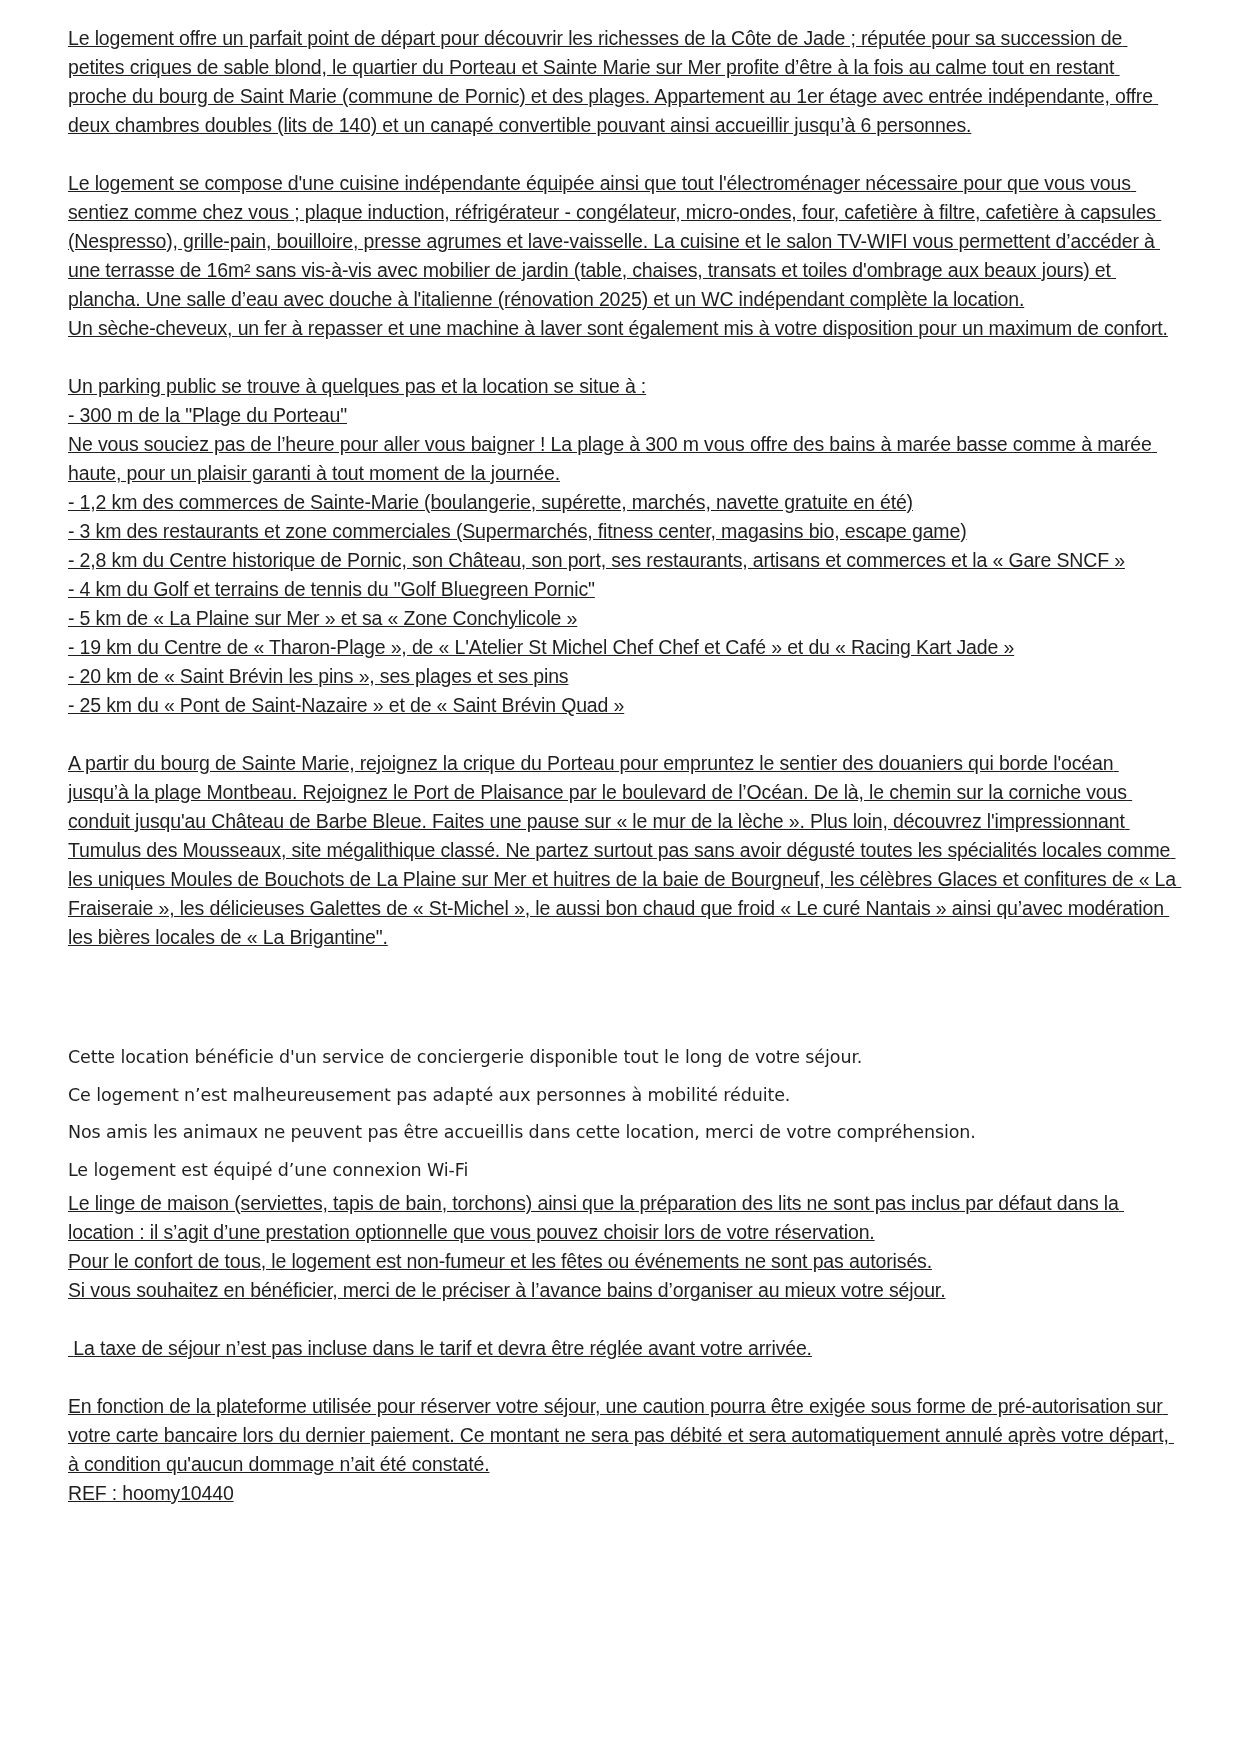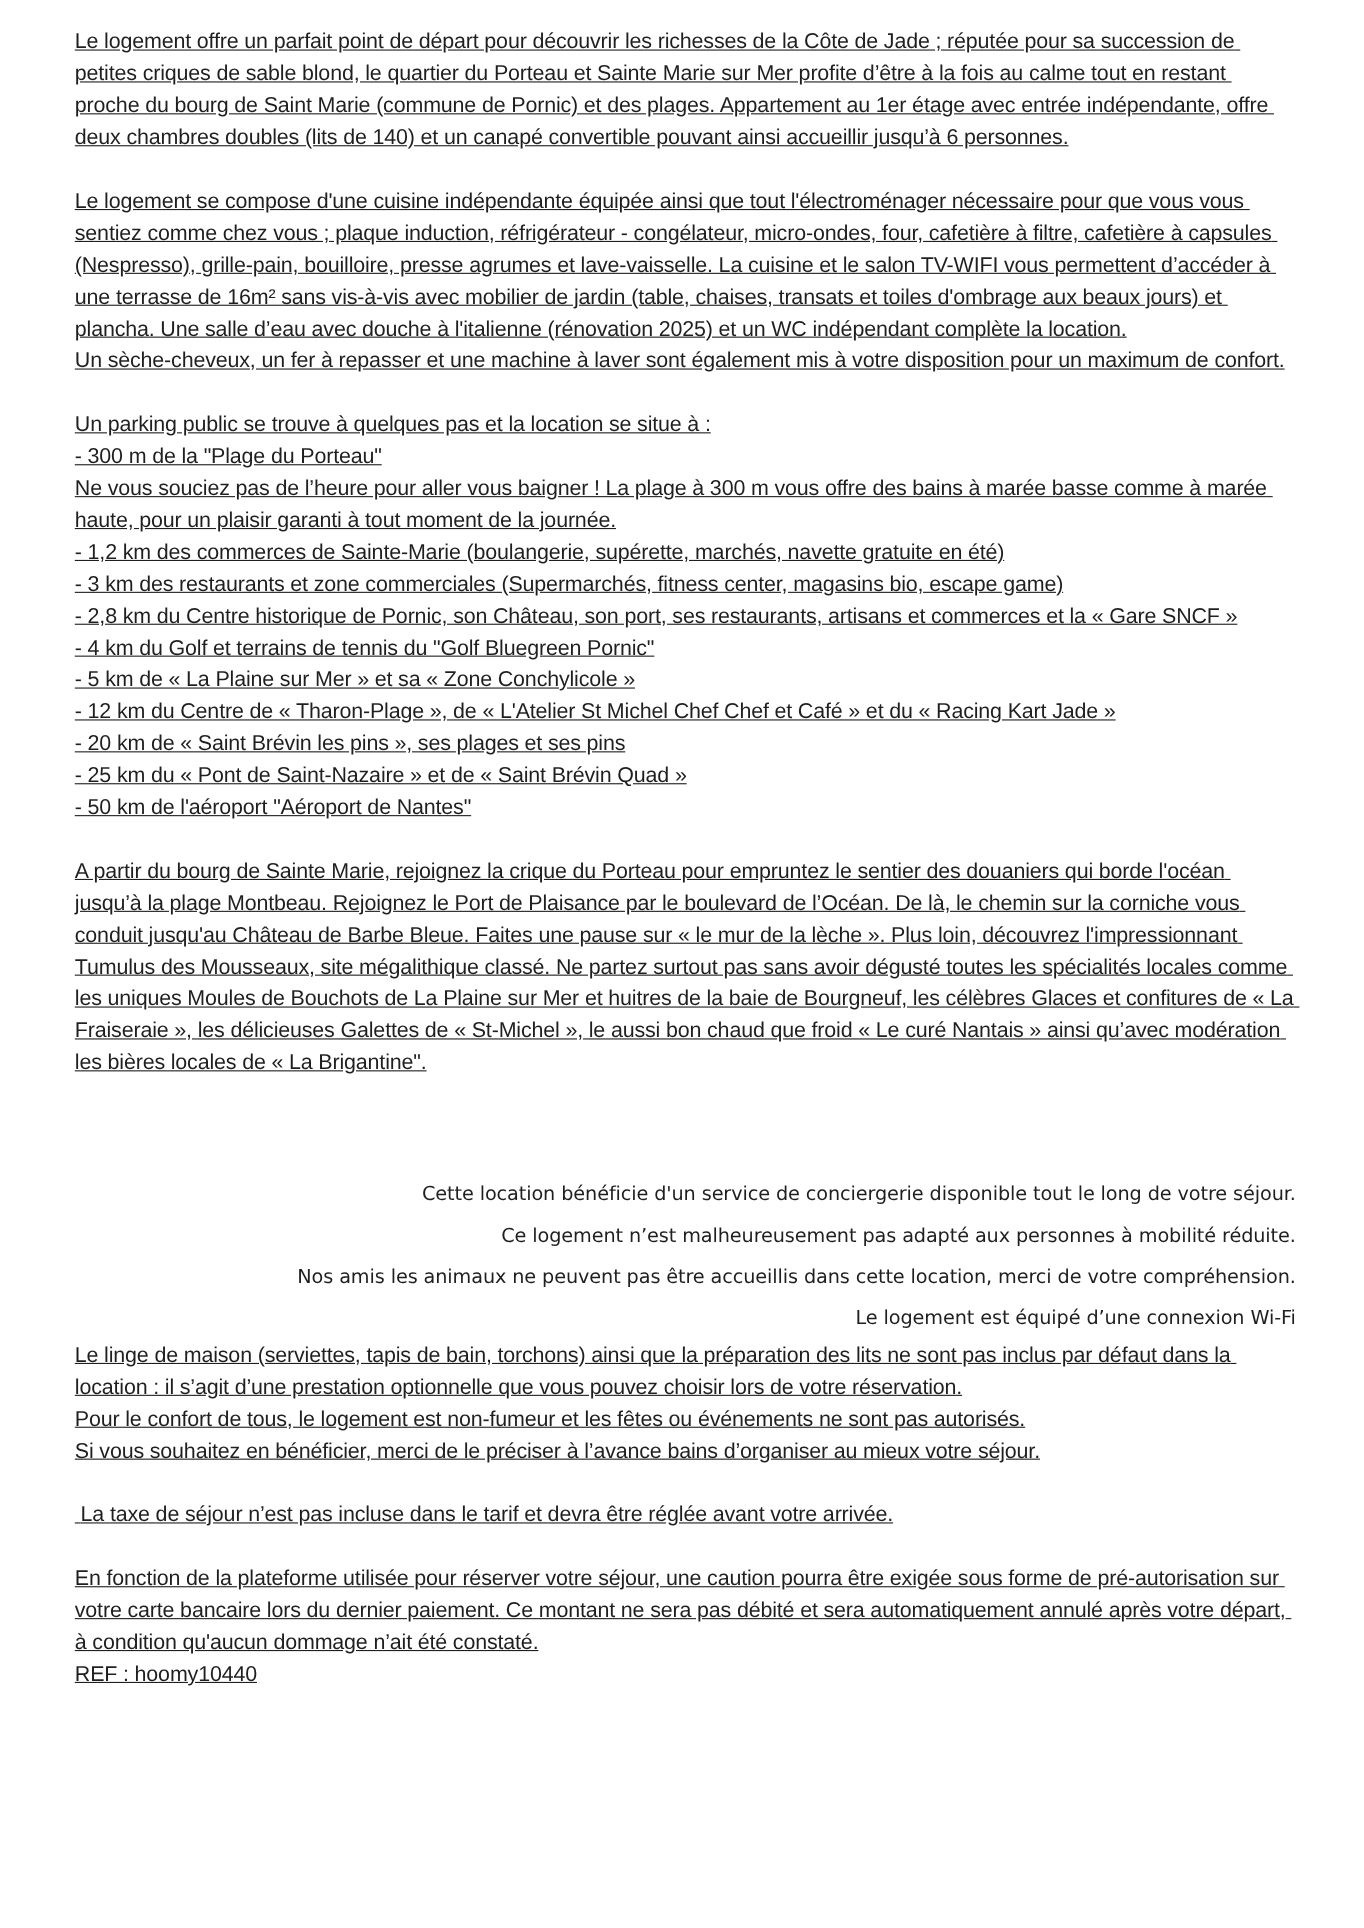--- a/index.html
+++ b/index.html
@@ -19,21 +19,20 @@
     white-space: pre-wrap;
   }
   p.main {
     font: 19.5px/29px "Liberation Sans", sans-serif;
     letter-spacing: -0.15px;
     text-decoration: underline;
   }
   p.alt {
     font: 17.5px/37.5px "DejaVu Sans", sans-serif;
     letter-spacing: -0.1px;
-    text-align: right;
   }
   .spacer { height: 29px; }
 </style>
 </head>
 <body>
 
 <main class="doc">
   <div id="doc-body">
       <p class="block main">Le logement offre un parfait point de départ pour découvrir les richesses de la Côte de Jade ; réputée pour sa succession de petites criques de sable blond, le quartier du Porteau et Sainte Marie sur Mer profite d’être à la fois au calme tout en restant proche du bourg de Saint Marie (commune de Pornic) et des plages. Appartement au 1er étage avec entrée indépendante, offre deux chambres doubles (lits de 140) et un canapé convertible pouvant ainsi accueillir jusqu’à 6 personnes.</p>
       <div class="spacer"></div>
@@ -41,24 +40,23 @@
       <p class="block main">Un sèche-cheveux, un fer à repasser et une machine à laver sont également mis à votre disposition pour un maximum de confort.</p>
       <div class="spacer"></div>
       <p class="block main">Un parking public se trouve à quelques pas et la location se situe à :</p>
       <p class="block main">- 300 m de la "Plage du Porteau"</p>
       <p class="block main">Ne vous souciez pas de l’heure pour aller vous baigner ! La plage à 300 m vous offre des bains à marée basse comme à marée haute, pour un plaisir garanti à tout moment de la journée.</p>
       <p class="block main">- 1,2 km des commerces de Sainte-Marie (boulangerie, supérette, marchés, navette gratuite en été)</p>
       <p class="block main">- 3 km des restaurants et zone commerciales (Supermarchés, fitness center, magasins bio, escape game)</p>
       <p class="block main">- 2,8 km du Centre historique de Pornic, son Château, son port, ses restaurants, artisans et commerces et la « Gare SNCF »</p>
       <p class="block main">- 4 km du Golf et terrains de tennis du "Golf Bluegreen Pornic"</p>
       <p class="block main">- 5 km de « La Plaine sur Mer » et sa « Zone Conchylicole »</p>
-      <p class="block main">- 12 km du Centre de « Tharon-Plage », de « L'Atelier St Michel Chef Chef et Café » et du « Racing Kart Jade »</p>
+      <p class="block main">- 19 km du Centre de « Tharon-Plage », de « L'Atelier St Michel Chef Chef et Café » et du « Racing Kart Jade »</p>
       <p class="block main">- 20 km de « Saint Brévin les pins », ses plages et ses pins</p>
       <p class="block main">- 25 km du « Pont de Saint-Nazaire » et de « Saint Brévin Quad »</p>
-      <p class="block main">- 50 km de l'aéroport "Aéroport de Nantes"</p>
       <div class="spacer"></div>
       <p class="block main">A partir du bourg de Sainte Marie, rejoignez la crique du Porteau pour empruntez le sentier des douaniers qui borde l'océan jusqu’à la plage Montbeau. Rejoignez le Port de Plaisance par le boulevard de l’Océan. De là, le chemin sur la corniche vous conduit jusqu'au Château de Barbe Bleue. Faites une pause sur « le mur de la lèche ». Plus loin, découvrez l'impressionnant Tumulus des Mousseaux, site mégalithique classé. Ne partez surtout pas sans avoir dégusté toutes les spécialités locales comme les uniques Moules de Bouchots de La Plaine sur Mer et huitres de la baie de Bourgneuf, les célèbres Glaces et confitures de « La Fraiseraie », les délicieuses Galettes de « St-Michel », le aussi bon chaud que froid « Le curé Nantais » ainsi qu’avec modération les bières locales de « La Brigantine".</p>
       <div class="spacer"></div>
       <div class="spacer"></div>
       <div class="spacer"></div>
       <p class="block alt">Cette location bénéficie d'un service de conciergerie disponible tout le long de votre séjour.</p>
       <p class="block alt">Ce logement n’est malheureusement pas adapté aux personnes à mobilité réduite.</p>
       <p class="block alt">Nos amis les animaux ne peuvent pas être accueillis dans cette location, merci de votre compréhension.</p>
       <p class="block alt">Le logement est équipé d’une connexion Wi-Fi</p>
       <p class="block main">Le linge de maison (serviettes, tapis de bain, torchons) ainsi que la préparation des lits ne sont pas inclus par défaut dans la location : il s’agit d’une prestation optionnelle que vous pouvez choisir lors de votre réservation.</p>

